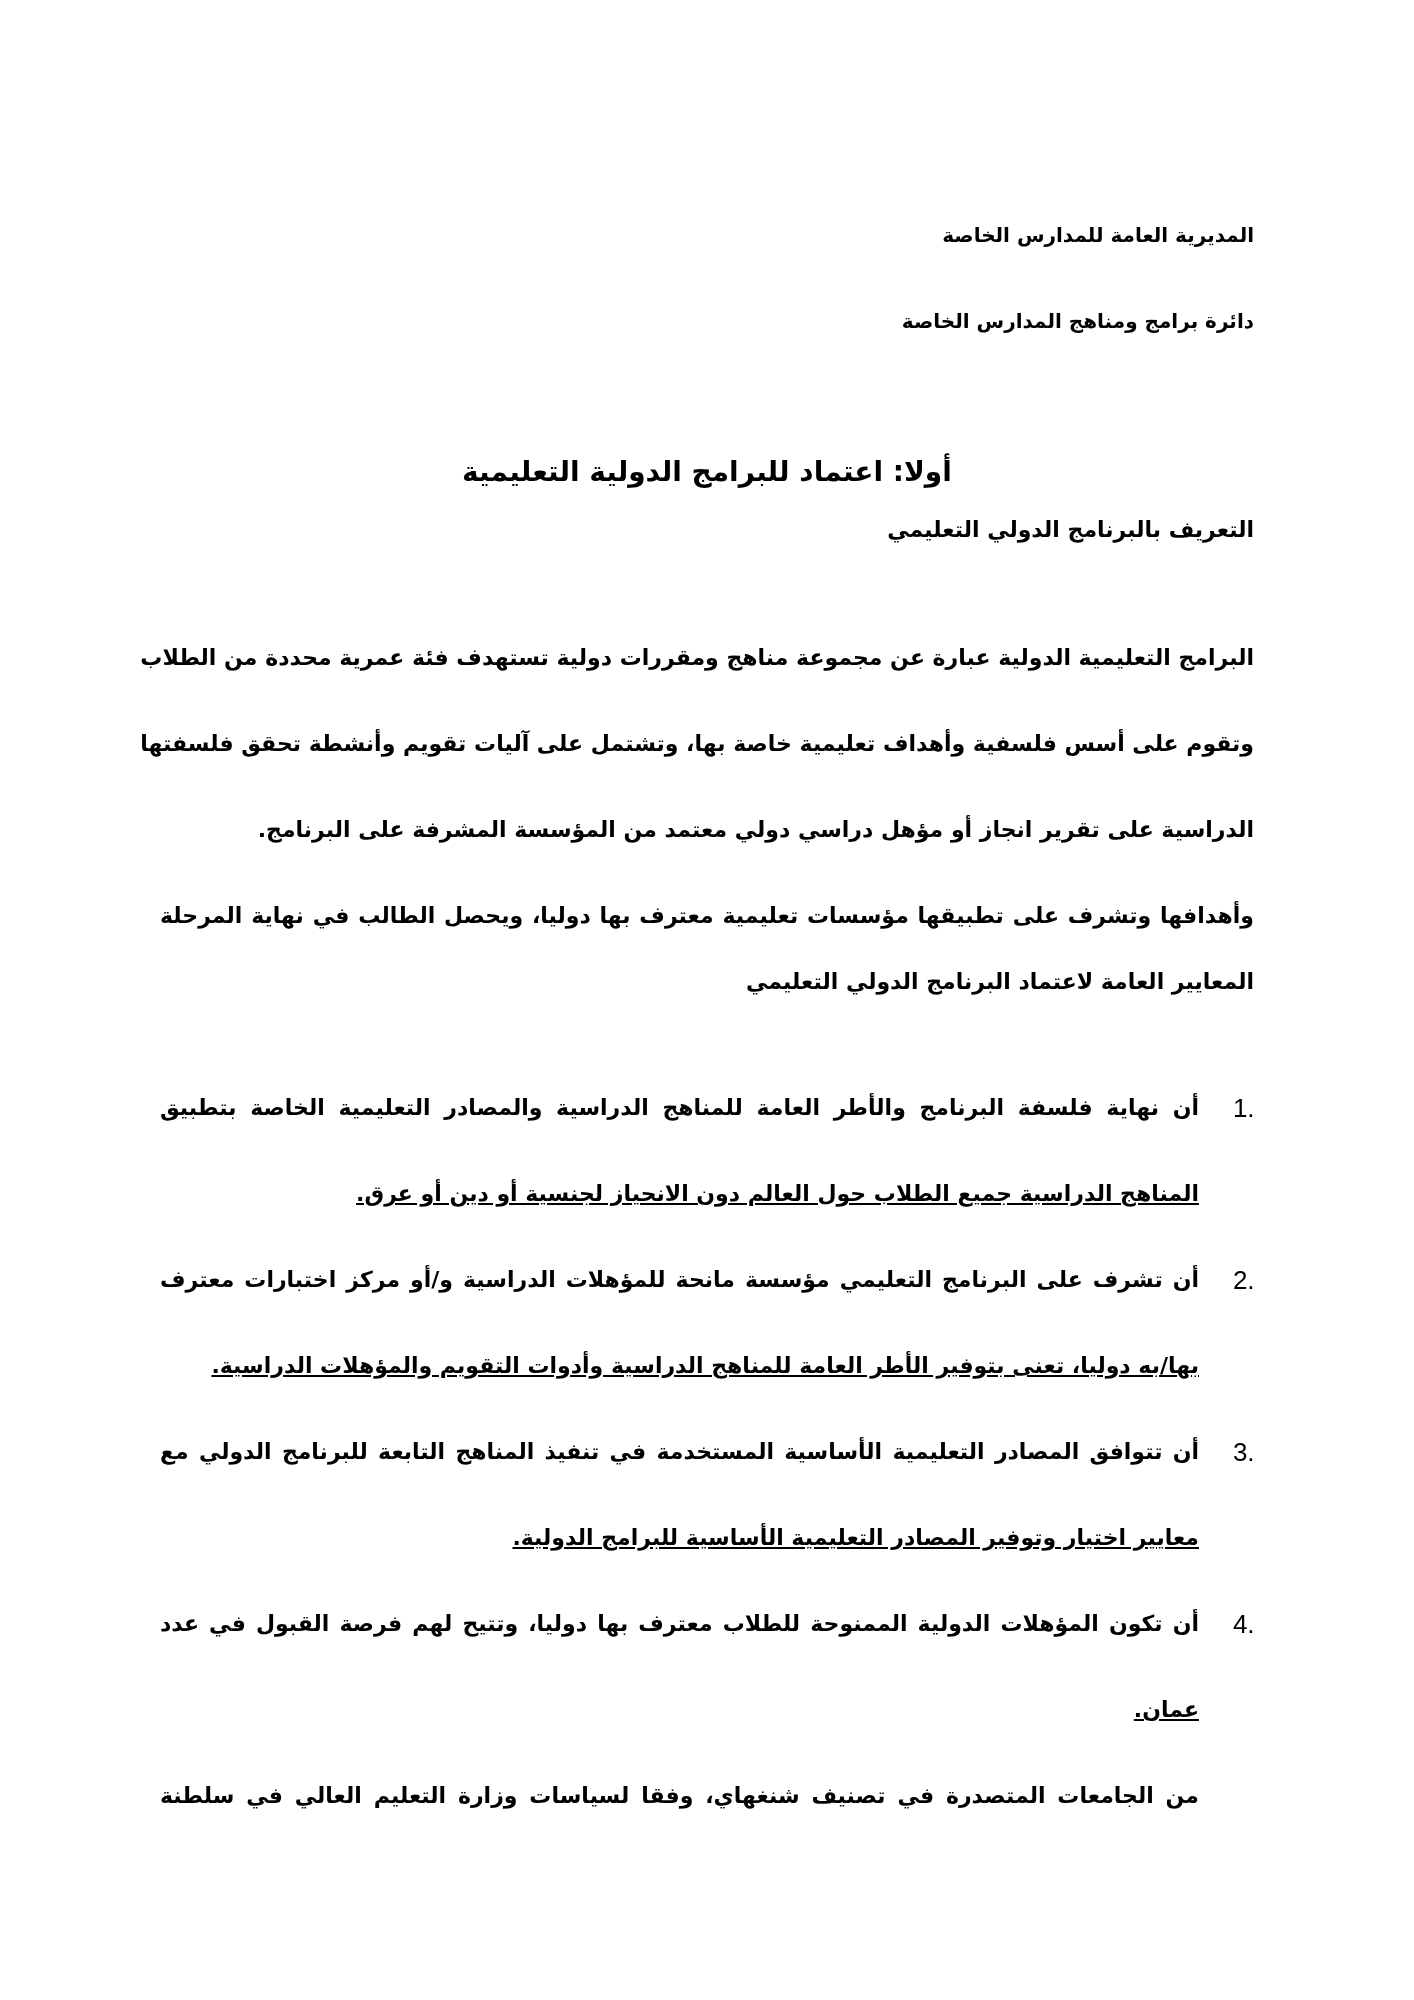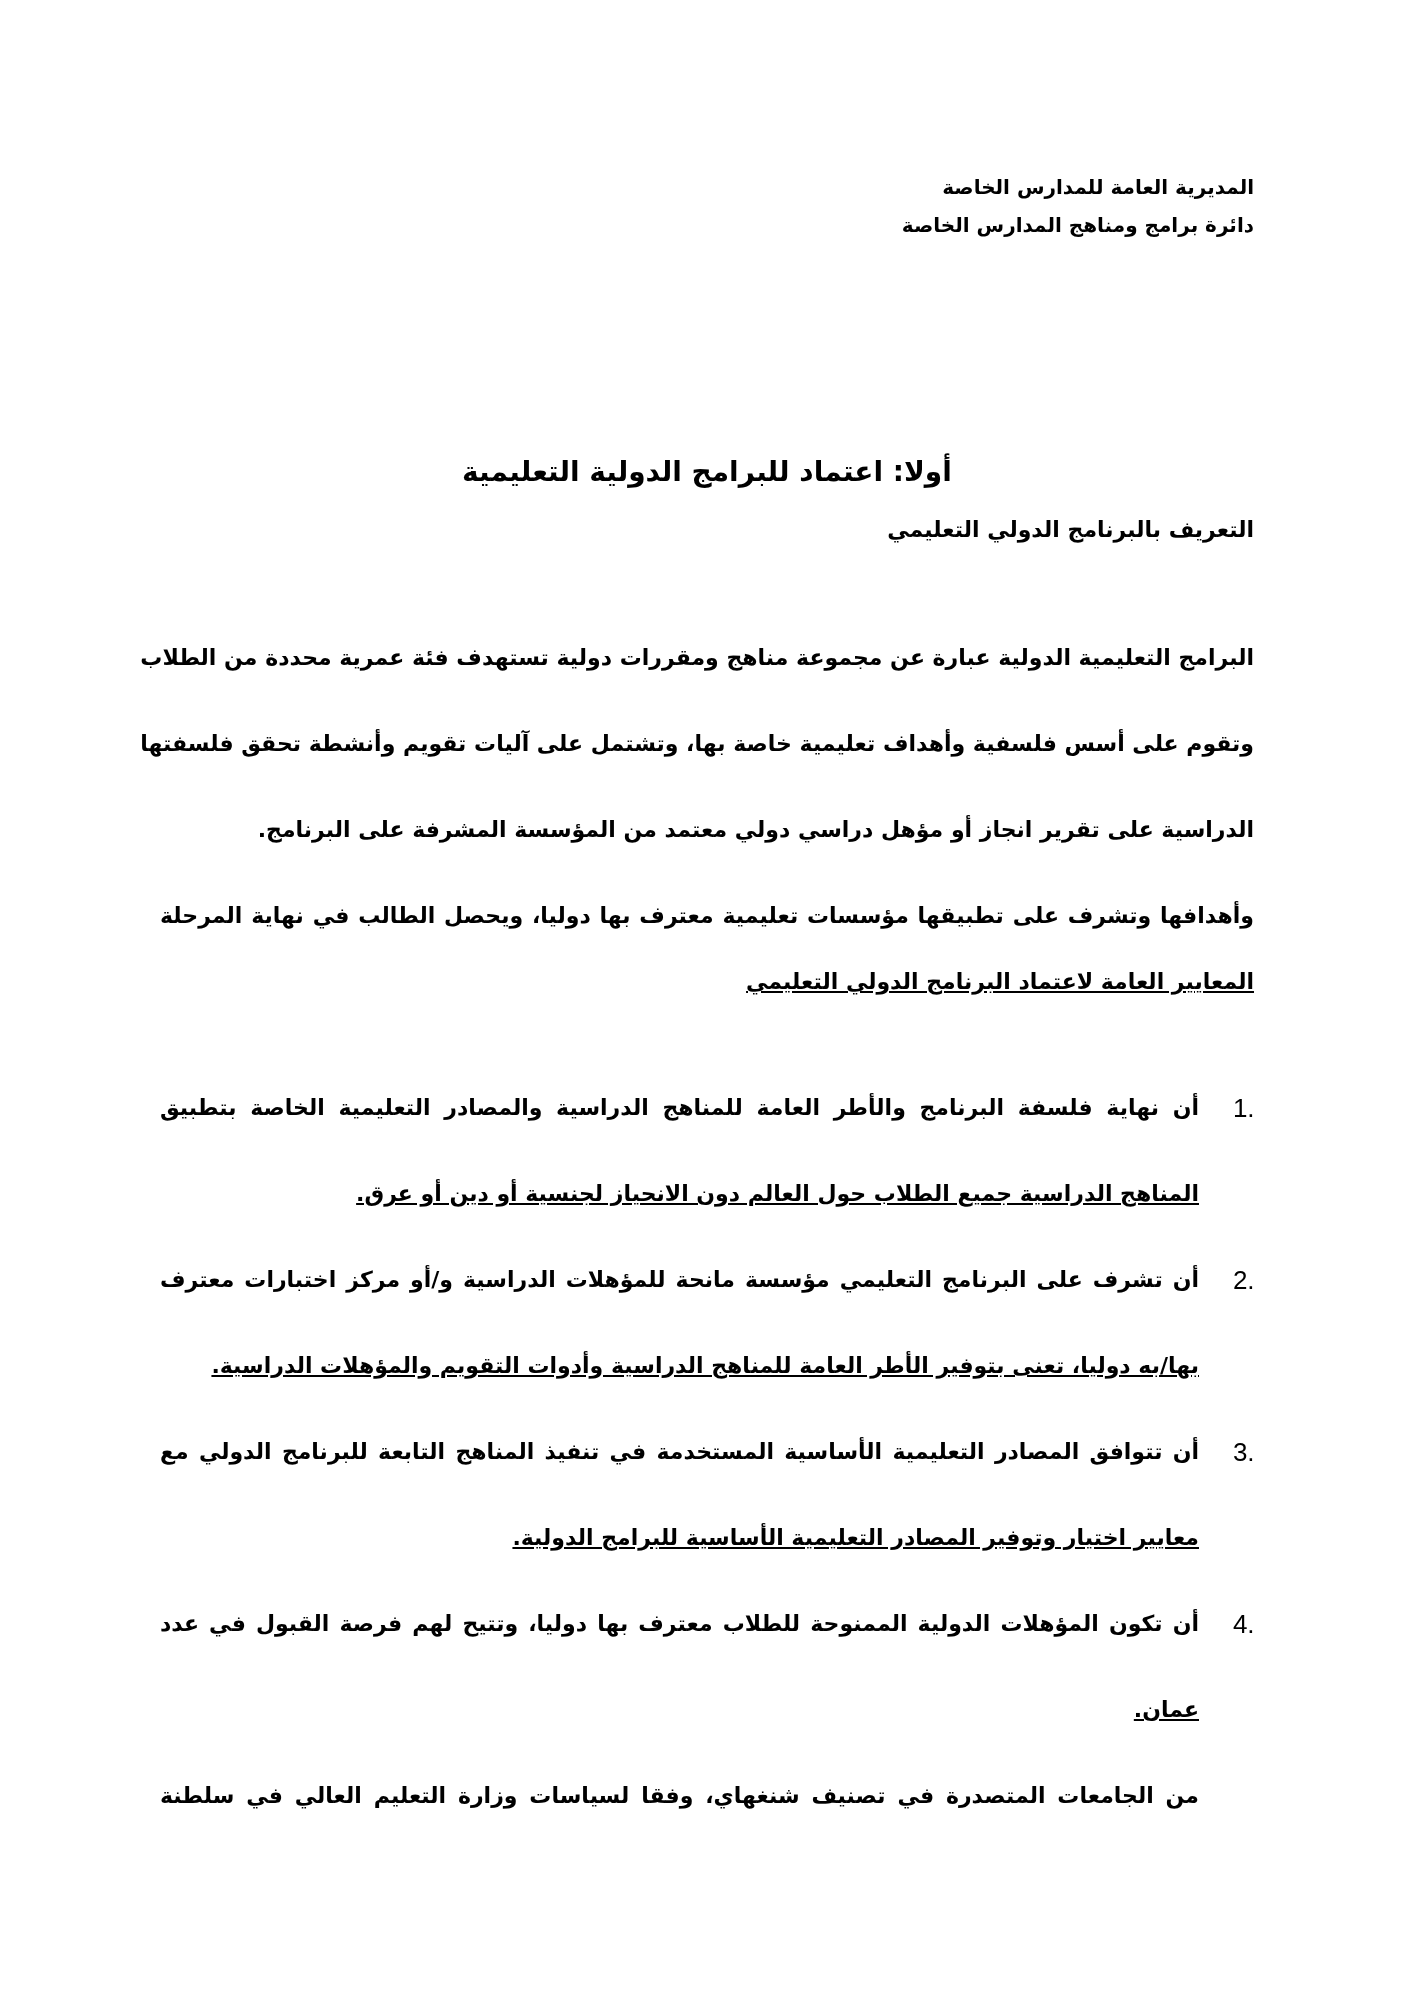--- a/index.html
+++ b/index.html
@@ -26,21 +26,21 @@
     .org-header {
       position: absolute;
       right: 160px;
       top: 168px;
       text-align: right;
       font-weight: bold;
       font-size: 20px;
       line-height: 38px;
       letter-spacing: -0.3px;
     }
-    .org-header div { white-space: nowrap; }
+    .org-header div { white-space: nowrap; margin-top: 48px; }
 
     .main-title {
       position: absolute;
       left: 0; right: 0;
       top: 452px;
       text-align: center;
       font-weight: bold;
       font-size: 28px;
       line-height: 40px;
       letter-spacing: -0.5px;
@@ -49,21 +49,21 @@
     .section-heading {
       position: absolute;
       right: 160px;
       font-weight: bold;
       font-size: 22px;
       line-height: 40px;
       white-space: nowrap;
       letter-spacing: -0.4px;
     }
     #sec1 { top: 510px; }
-    #sec2 { top: 962px; text-decoration: underline; }
+    #sec2 { top: 962px; }
 
     .para {
       position: absolute;
       right: 160px;
       left: 160px;
       top: 615px;
       font-weight: bold;
       font-size: 22px;
       line-height: 86px;
       text-align: justify;

